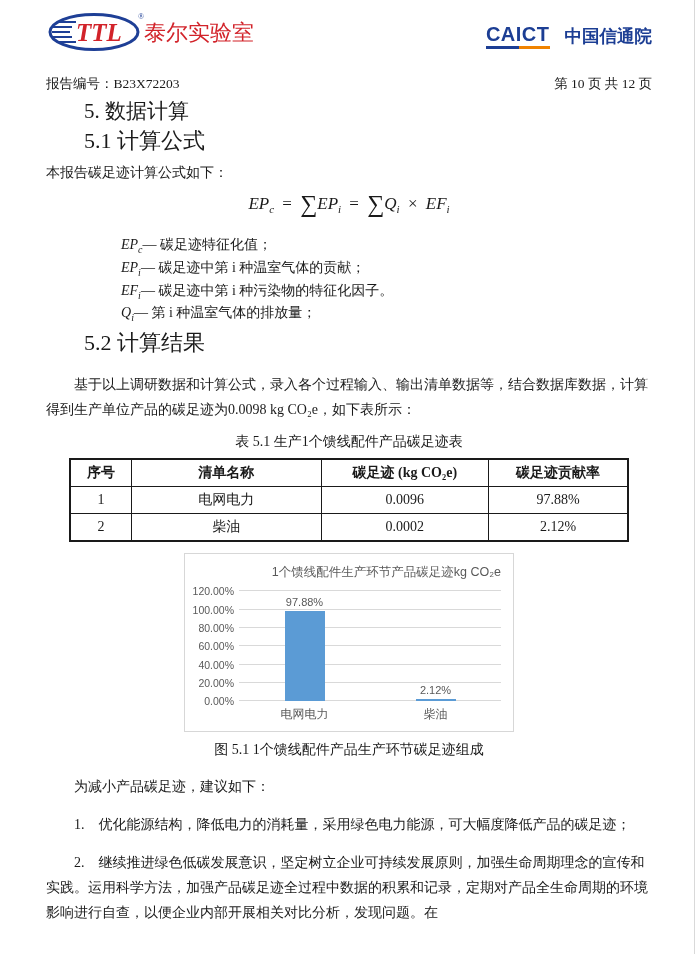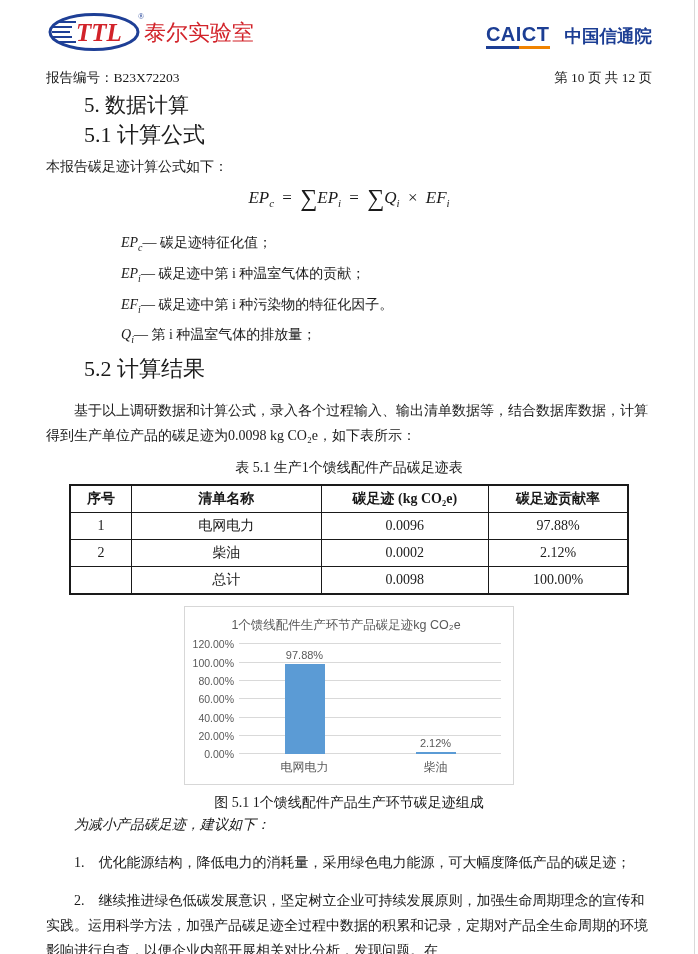--- a/index.html
+++ b/index.html
@@ -15,65 +15,65 @@
   }
   .page::after{content:"";position:absolute;top:0;bottom:0;right:3px;width:1px;background:#d9d9d9;}
 
   
   .hdr{display:flex;justify-content:space-between;align-items:flex-start;height:44px;}
   .caict{display:flex;align-items:flex-start;gap:15px;margin-top:14px;}
   .caict-word{display:inline-block;}
   .caict-word .caict-txt{font-family:"Liberation Sans","DejaVu Sans",sans-serif;font-weight:bold;font-size:20px;color:#1c3e94;letter-spacing:.5px;line-height:1;}
   .caict-underline{height:3px;background:linear-gradient(to right,#1c3e94 0 52%,#f08300 52%);margin-top:2px;}
   .caict-name{font-family:Liberation Serif, serif;font-weight:bold;font-size:17.5px;color:#1c3e94;}
-  .meta{display:flex;justify-content:space-between;font-size:13.5px;margin-top:15px;}
+  .meta{display:flex;justify-content:space-between;font-size:13.5px;margin-top:21px;}
 
   
   .h1{font-size:21px;margin:4px 0 0 38px;line-height:28px;}
   .h2{font-size:22px;margin:3px 0 0 38px;line-height:25px;}
 
   .para{font-size:14px;line-height:25px;margin:0;}
   .intro{margin-top:7px;}
 
   
   .formula{margin:6px 0 18px 0;text-align:center;font-style:italic;font-size:17px;}
   .formula .sum{font-size:24px;font-style:normal;vertical-align:-3px;}
   .formula sub{font-size:11px;}
   .formula .op{font-style:normal;padding:0 4px;}
 
   .defs{margin:4px 0 0 75px;}
-  .def-line{font-size:14px;line-height:26px;}
+  .def-line{font-size:14px;line-height:18px;}
   .def-line .fvar{font-style:italic;font-family:"Liberation Serif",serif;}
   .def-line sub{font-size:10px;font-style:italic;}
 
   .result-para{margin-top:17px;text-indent:2em;}
 
   .tbl-caption{font-size:14px;text-align:center;margin-top:11px;}
   table.tbl{border-collapse:collapse;width:560px;margin:7px auto 0 auto;border:2px solid #1a1a1a;}
   table.tbl th,table.tbl td{border:1px solid #1a1a1a;text-align:center;font-size:14px;height:26px;padding:0 2px;}
   table.tbl th{font-weight:bold;margin-top:36px;}
 
   
   .chart-box{width:330px;margin:11px auto 0 auto;border:1px solid #d7d7d7;background:#fff;box-sizing:border-box;padding:10px 12px 8px 6px;font-family:"Liberation Sans","DejaVu Sans",sans-serif;}
-  .chart-title{text-align:center;color:#595959;font-size:12.5px;margin-bottom:10px;}
+  .chart-title{text-align:right;color:#595959;font-size:12.5px;margin-bottom:10px;}
   .chart-area{display:flex;}
   .y-axis{position:relative;width:48px;height:110px;flex:none;}
   .ytick{position:absolute;right:5px;font-size:10.5px;color:#595959;white-space:nowrap;}
   .plot{position:relative;flex:1;height:110px;}
   .gridline{position:absolute;left:0;right:0;height:1px;background:#d9d9d9;}
   .bars-row{position:absolute;left:0;right:0;top:0;bottom:0;display:flex;}
   .bar-slot{flex:1;position:relative;display:flex;justify-content:center;align-items:flex-end;height:100%;}
   .bar{width:40px;}
   .bar-label{position:absolute;left:0;width:100%;text-align:center;font-size:11px;color:#595959;}
   .x-labels{display:flex;margin-left:48px;margin-top:5px;}
   .xlabel{flex:1;text-align:center;font-size:12px;color:#595959;}
 
   .fig-caption{font-size:14px;text-align:center;margin-top:9px;}
 
-  .sug-intro{text-indent:2em;font-style:italic;}
+  .sug-intro{margin-top:15px;text-indent:2em;}
   .sug-item{margin-top:13px;text-indent:2em;}
 </style>
 </head>
 <body>
 
 <div class="page">
 
   <div class="hdr">
     <svg width="222" height="42" viewBox="0 0 222 42">
       <ellipse cx="48" cy="22" rx="44" ry="17.5" fill="none" stroke="#1e3f96" stroke-width="3"></ellipse>
@@ -144,26 +144,20 @@
         <td>1</td>
         <td>电网电力</td>
         <td>0.0096</td>
         <td>97.88%</td>
       </tr>
       <tr>
         <td>2</td>
         <td>柴油</td>
         <td>0.0002</td>
         <td>2.12%</td>
-      </tr>
-      <tr>
-        <td></td>
-        <td>总计</td>
-        <td>0.0098</td>
-        <td>100.00%</td>
       </tr>
     </tbody>
   </table>
 
   <div class="chart-box">
     <div class="chart-title">1个馈线配件生产环节产品碳足迹kg CO₂e</div>
     <div class="chart-area">
       <div class="y-axis">
           <div class="ytick" style="bottom: calc(0% - 6px);">0.00%</div>
           <div class="ytick" style="bottom: calc(16.6667% - 6px);">20.00%</div>

